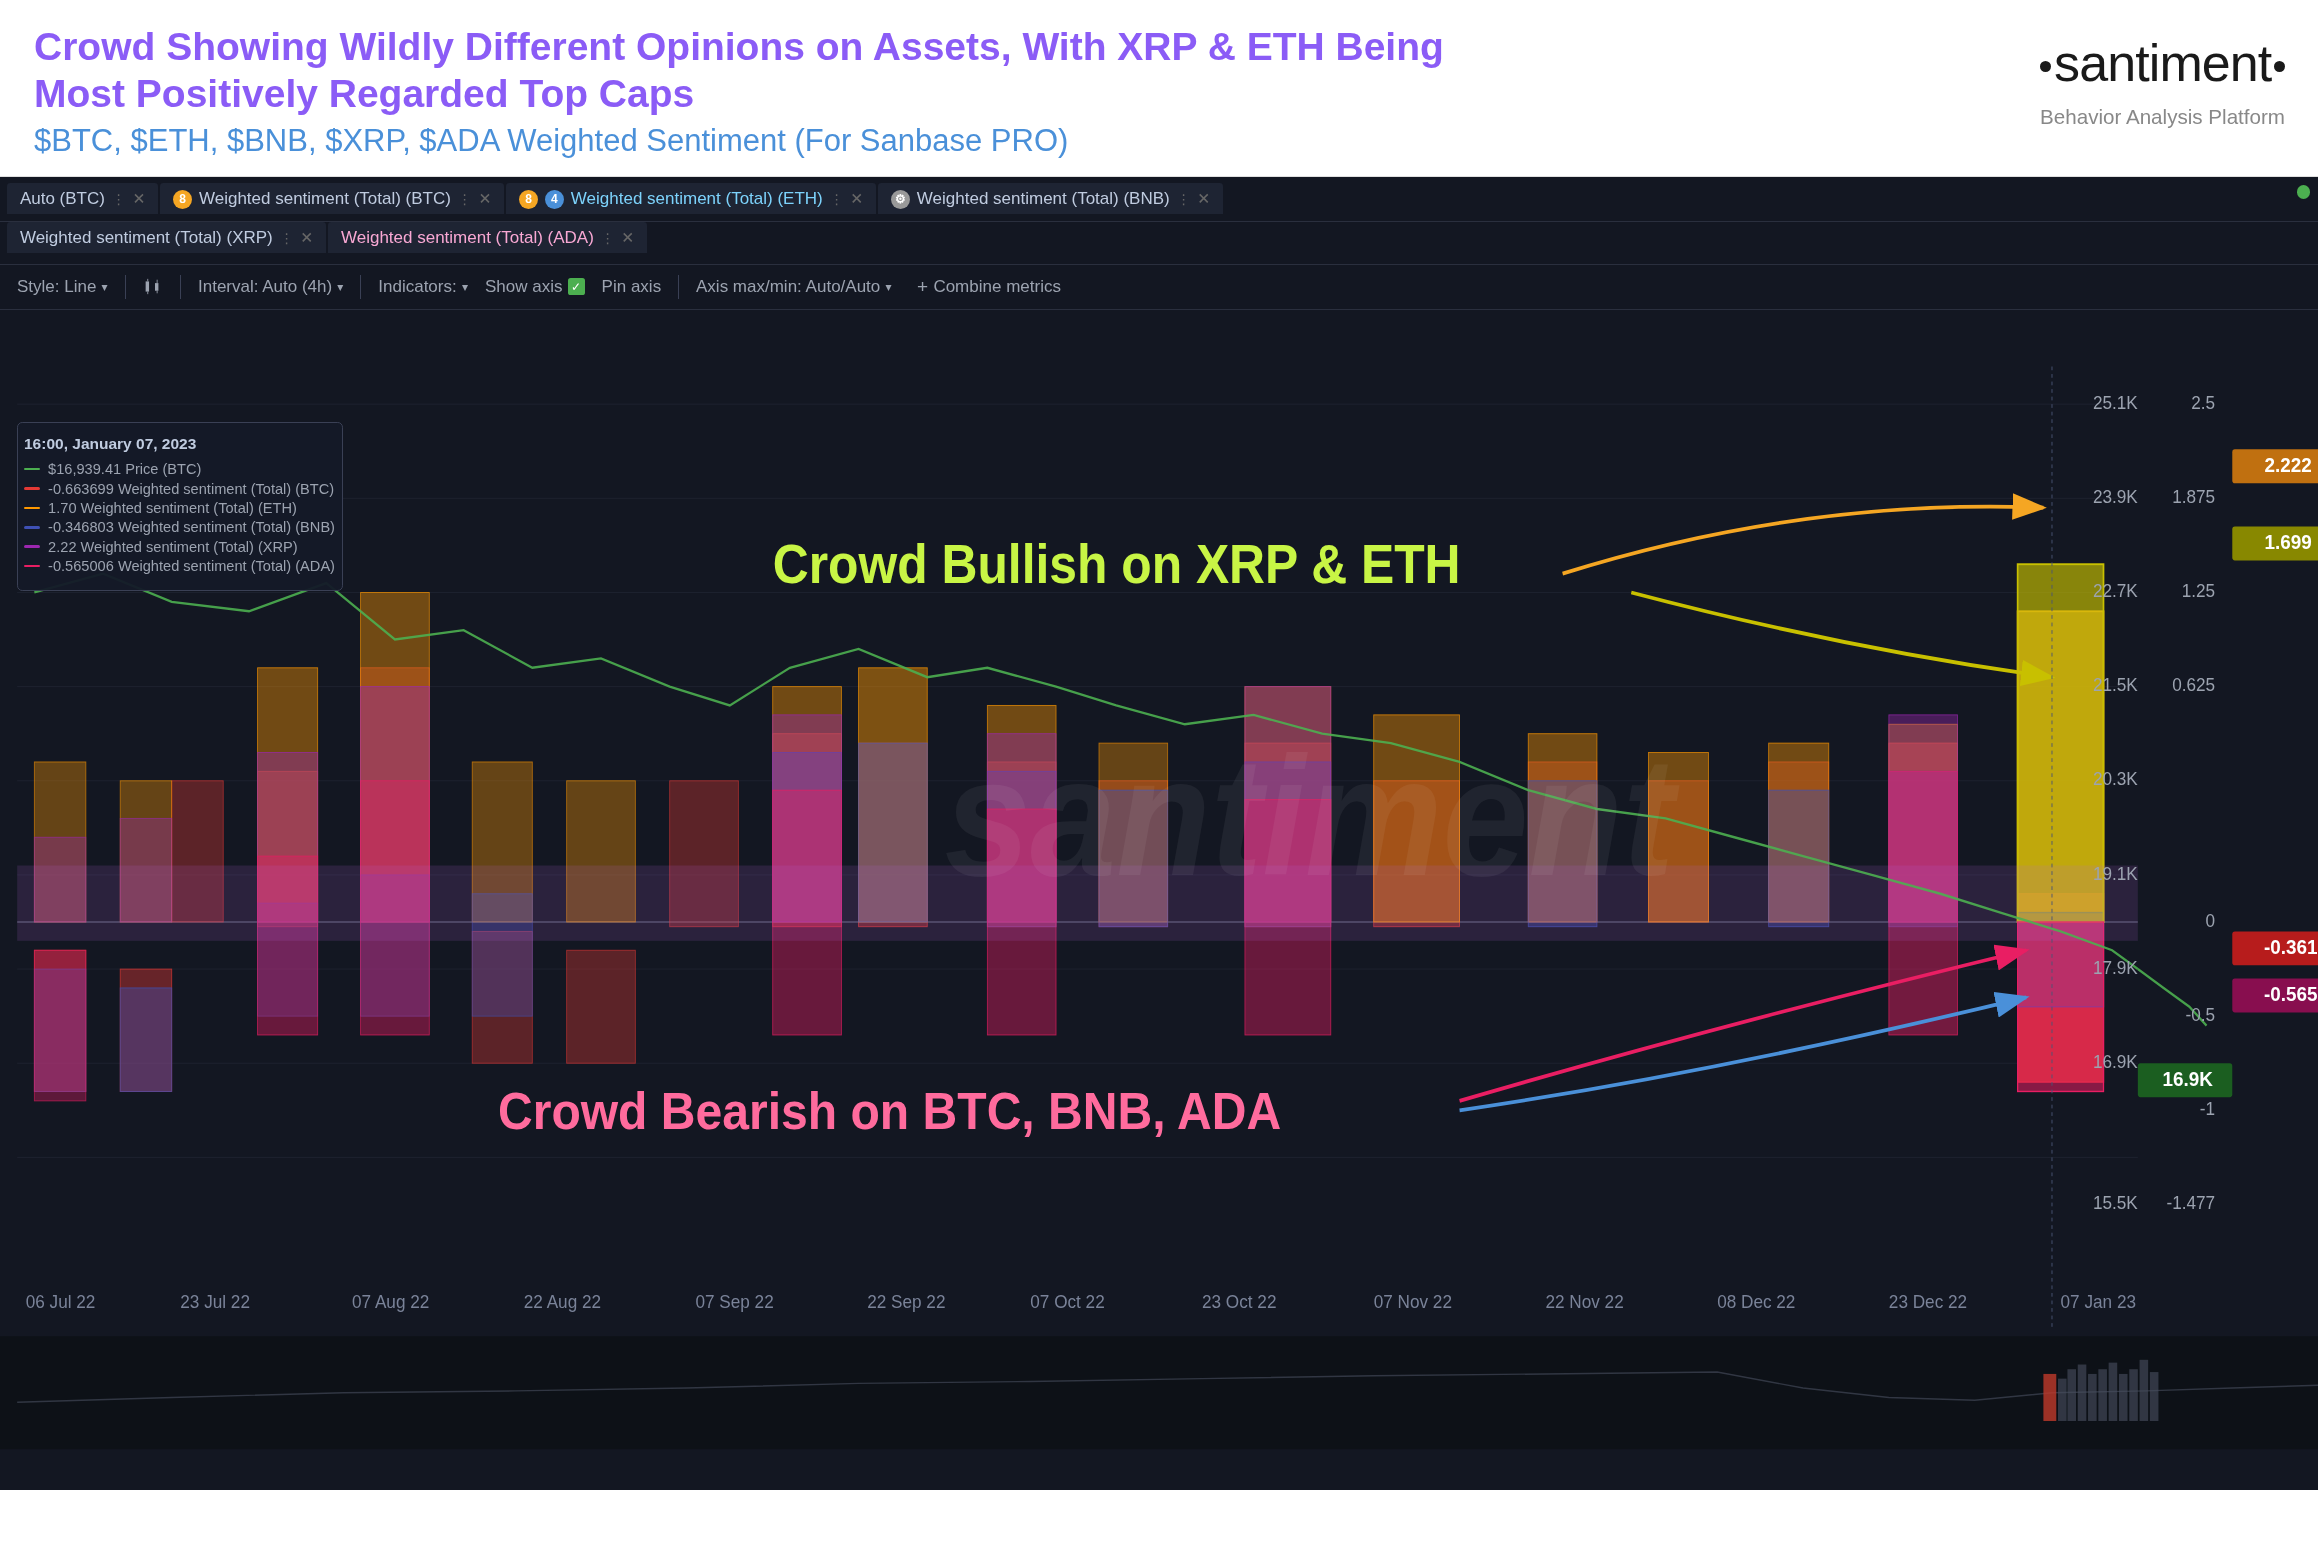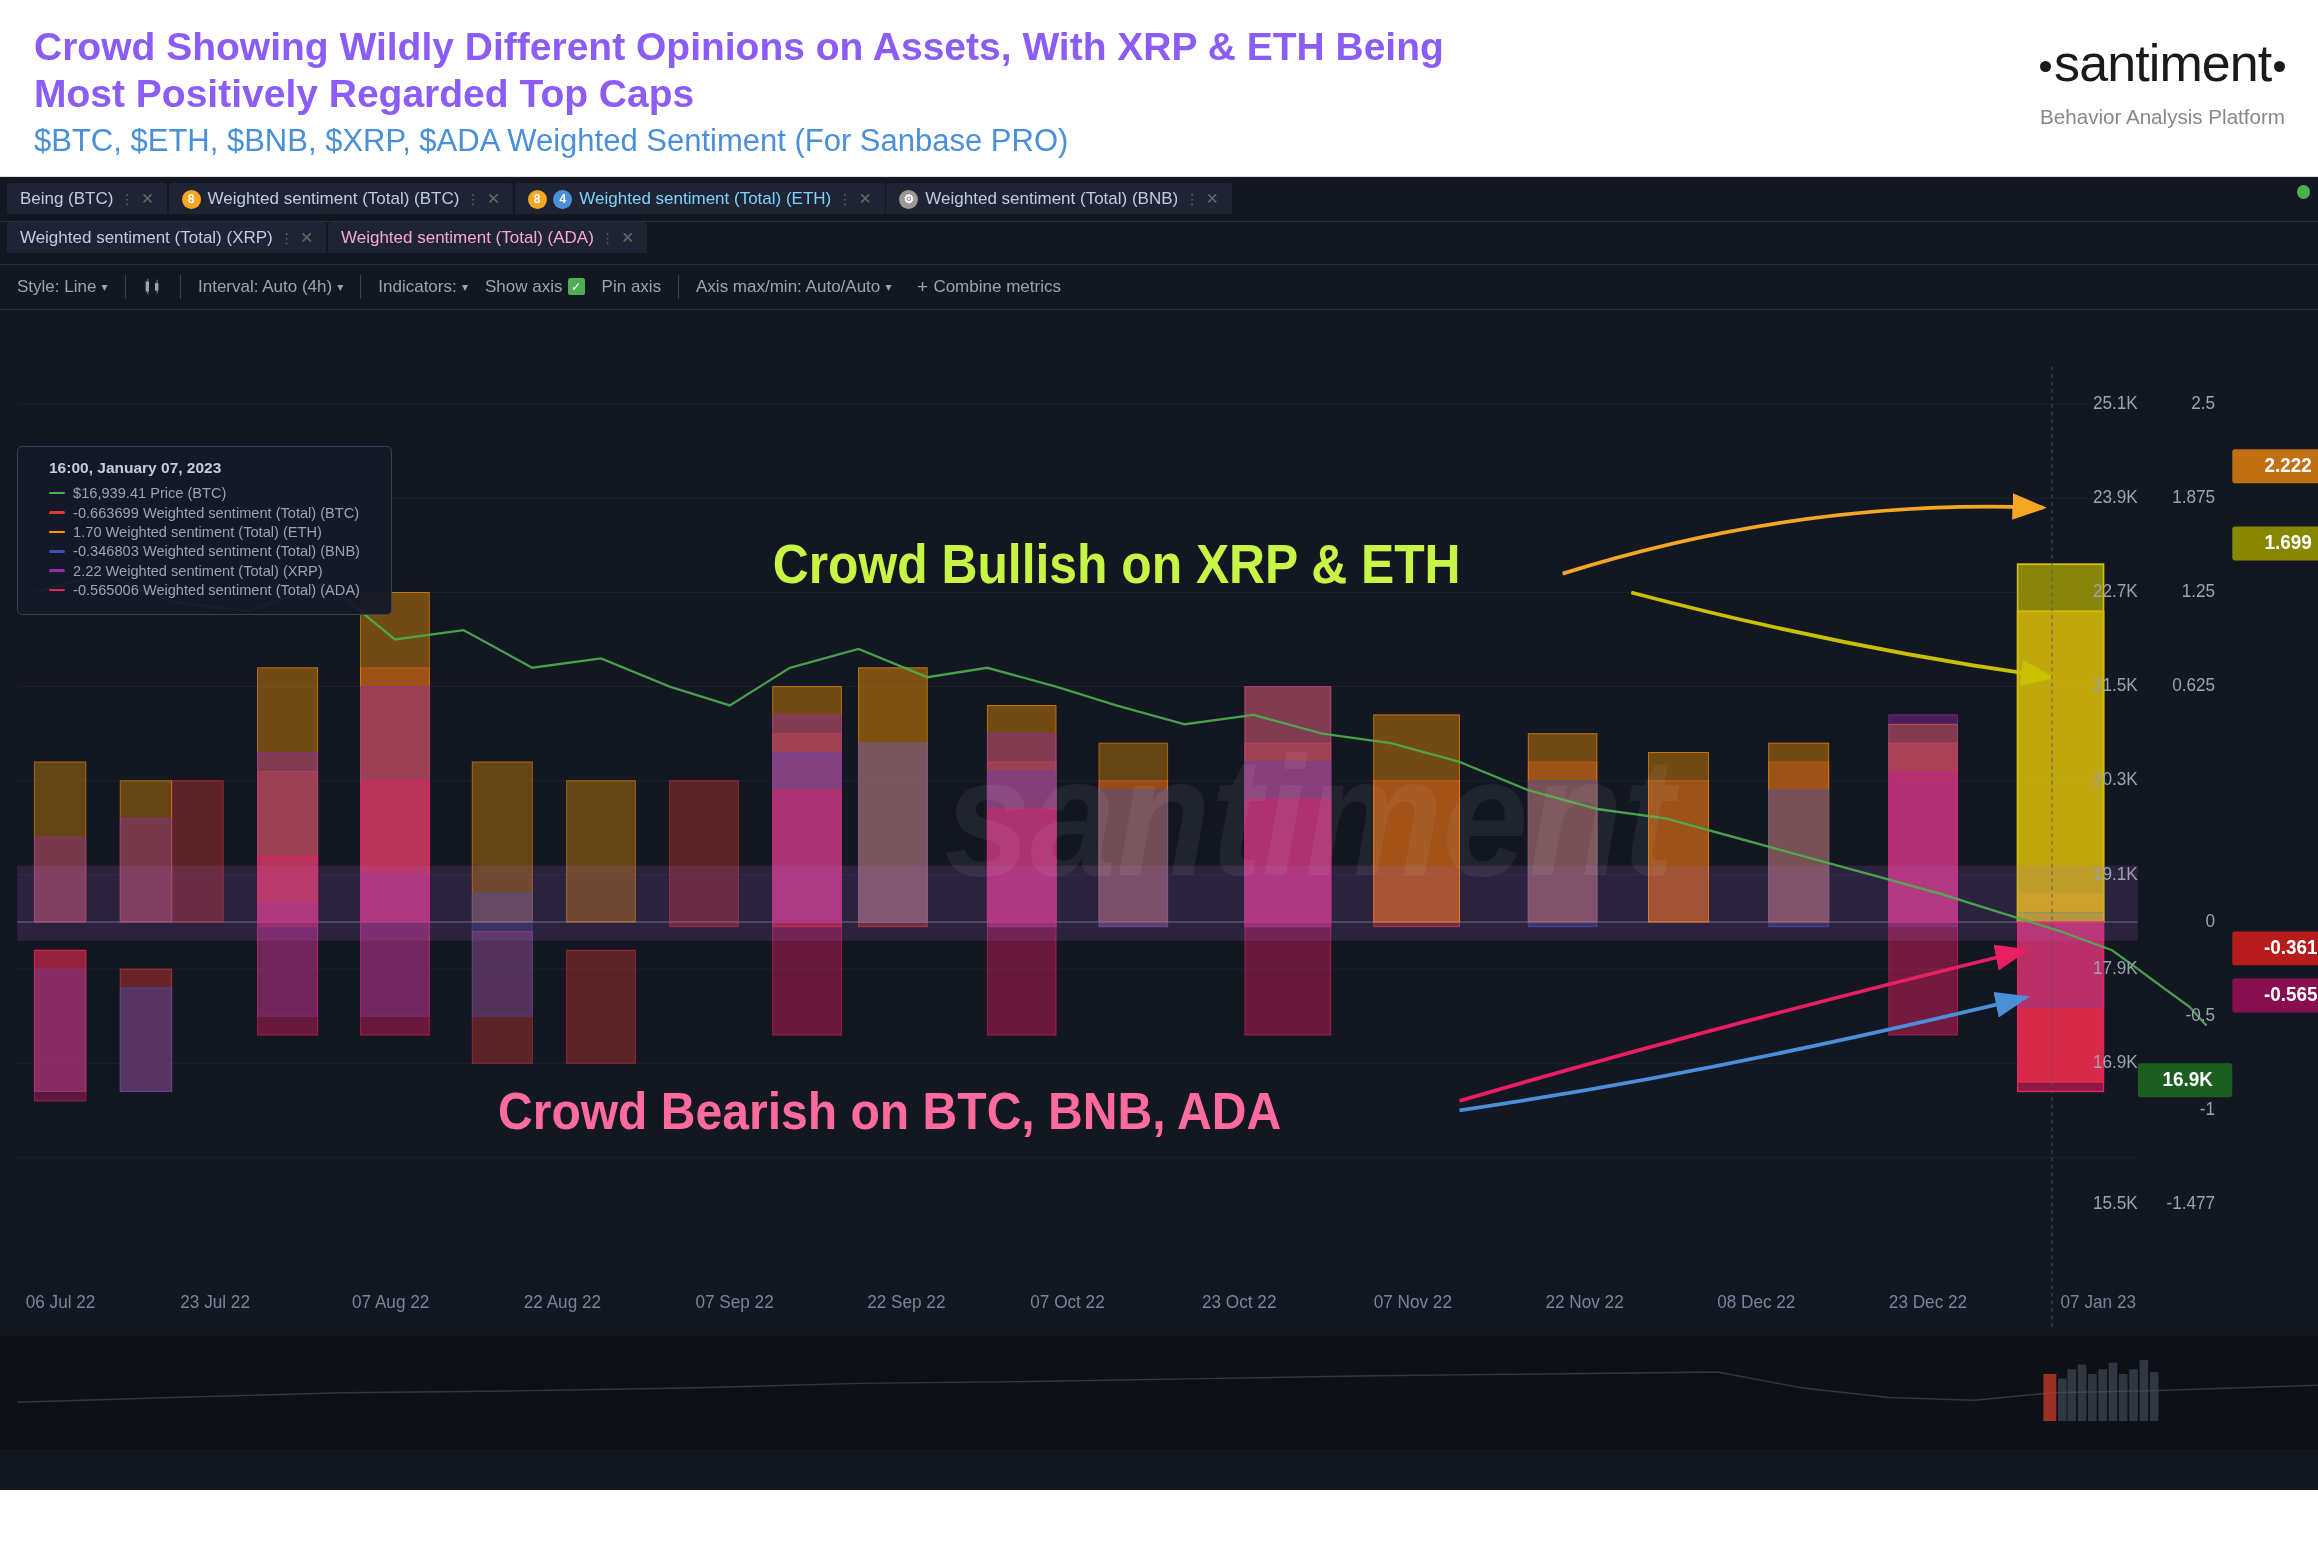--- a/index.html
+++ b/index.html
@@ -153,26 +153,26 @@
     
     .chart-area {
       position: relative;
       width: 100%;
       height: calc(100% - 89px);
     }
 
     
     .tooltip {
       position: absolute;
-      top: 136px;
+      top: 112px;
       left: 17px;
       background: rgba(20, 25, 40, 0.95);
       border: 0.9px solid #3a4055;
       border-radius: 5.2px;
-      padding: 12px 31px;
+      padding: 12px 6px;
       z-index: 10;
       min-width: 326px;
     }
 
     .tooltip-date {
       font-size: 15.5px;
       color: #c0cce0;
       margin-bottom: 8.6px;
       font-weight: 600;
     }
@@ -224,21 +224,21 @@
       <span style="display:inline-block;width:11px;height:11px;background:#1a1a1a;border-radius:50%;vertical-align:middle;margin-right:2.6px;"></span><span>santiment</span><span style="display:inline-block;width:11px;height:11px;background:#1a1a1a;border-radius:50%;vertical-align:middle;margin-left:2.6px;"></span>
     </div>
     <div class="santiment-logo tagline" style="font-size:20.6px;color:#888;text-align:center;margin-top:3.4px;">Behavior Analysis Platform</div>
   </div>
 </div>
 
 <div class="chart-container">
 
   <div class="tab-bar">
     <div class="tab">
-      <span style="color:#c0cce0;">Being (BTC)</span>
+      <span style="color:#c0cce0;">Auto (BTC)</span>
       <span style="color:#666;font-size:13.7px;">⋮</span>
       <span style="color:#666;font-size:15.5px;">✕</span>
     </div>
     <div class="tab">
       <span class="badge badge-orange" style="width:19px;height:19px;border-radius:50%;background:#f5a623;color:#fff;font-size:12px;font-weight:bold;display:inline-flex;align-items:center;justify-content:center;">8</span>
       <span style="color:#c0cce0;">Weighted sentiment (Total) (BTC)</span>
       <span style="color:#666;font-size:13.7px;">⋮</span>
       <span style="color:#666;font-size:15.5px;">✕</span>
     </div>
     <div class="tab">

